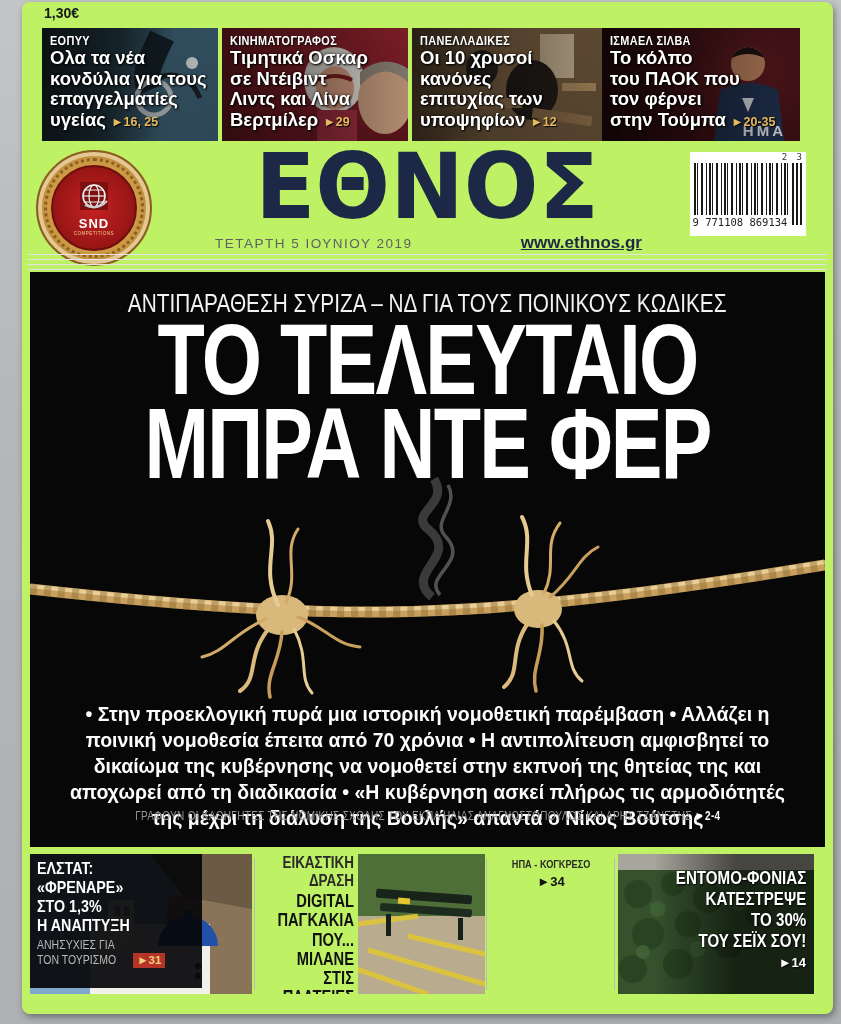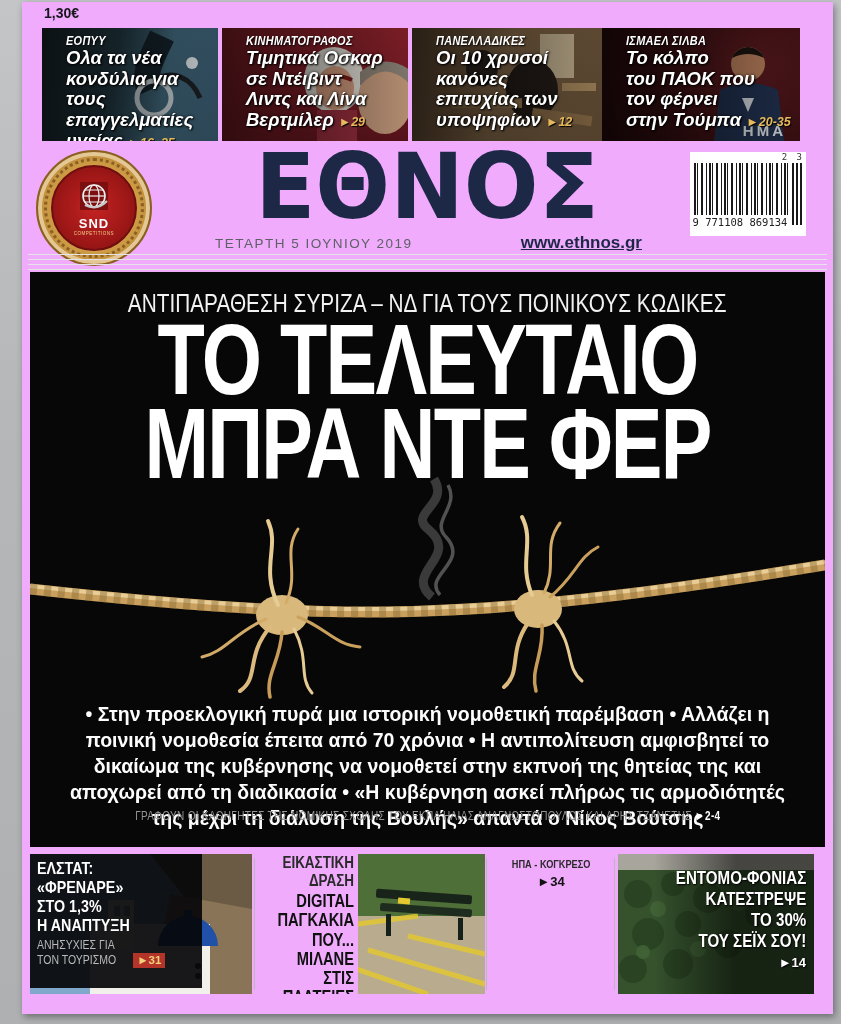--- a/index.html
+++ b/index.html
@@ -4,36 +4,36 @@
 <style>
   html,body{margin:0;padding:0;}
   body{
     width:841px;height:1024px;position:relative;overflow:hidden;
     background:linear-gradient(180deg,#c3c5c7 0%,#b5b7b9 40%,#aeb0b2 100%);
     font-family:"Liberation Sans",sans-serif;
     -webkit-font-smoothing:antialiased;
   }
   .sheet{
     position:absolute;left:22px;top:2px;width:811px;height:1012px;
-    background:#f0abfc;box-shadow:2px 3px 7px rgba(0,0,0,.38);border-radius:0;
+    background:#bef264;box-shadow:2px 3px 7px rgba(0,0,0,.38);border-radius:8px;
   }
   .abs{position:absolute;}
   .cond{display:inline-block;transform:scaleX(.84);transform-origin:left center;}
   .cond-c{display:inline-block;transform:scaleX(.8);transform-origin:center;}
   .cond-r{display:inline-block;transform:scaleX(.84);transform-origin:right center;}
   .pre{white-space:pre-line;}
 
   
   .price{left:22px;top:3px;font-size:14px;font-weight:bold;color:#17181c;}
 
   
   .card{top:26px;height:113px;overflow:hidden;background:#222;}
   .card .photo{position:absolute;inset:0;}
   .card .shade{position:absolute;inset:0;background:linear-gradient(90deg,rgba(0,0,0,.62) 0%,rgba(0,0,0,.38) 55%,rgba(0,0,0,.12) 100%);}
-  .card .txt{position:absolute;left:24px;top:5px;right:4px;color:#fff;font-style:italic;}
+  .card .txt{position:absolute;left:8px;top:5px;right:4px;color:#fff;}
   .card .kick{font-size:13px;font-weight:600;letter-spacing:.4px;text-shadow:1px 1px 2px #000;}
   .card .head{font-size:18.5px;font-weight:800;line-height:1.12;text-shadow:1px 1px 2px #000,0 0 3px rgba(0,0,0,.8);}
   .pref{color:#e6b95c;font-weight:800;font-size:12.5px;text-shadow:1px 1px 1px #000;}
 
   .photo-doctor{background:linear-gradient(100deg,#1f2d33 0%,#243c46 40%,#41687c 68%,#335063 100%);}
   .photo-cinema{background:linear-gradient(160deg,#9c2630 0%,#7d1d27 70%,#5f141c 100%);}
   .photo-class{background:linear-gradient(105deg,#6b5136 0%,#8a6d4c 45%,#5f4a33 100%);}
   .photo-paok{background:radial-gradient(circle at 72% 35%,#5f1b20 0%,#3c1013 55%,#2a0b0d 100%);}
   .photo-text{position:absolute;bottom:2px;right:14px;color:rgba(255,255,255,.85);font-weight:800;font-size:15px;letter-spacing:3px;}
 

